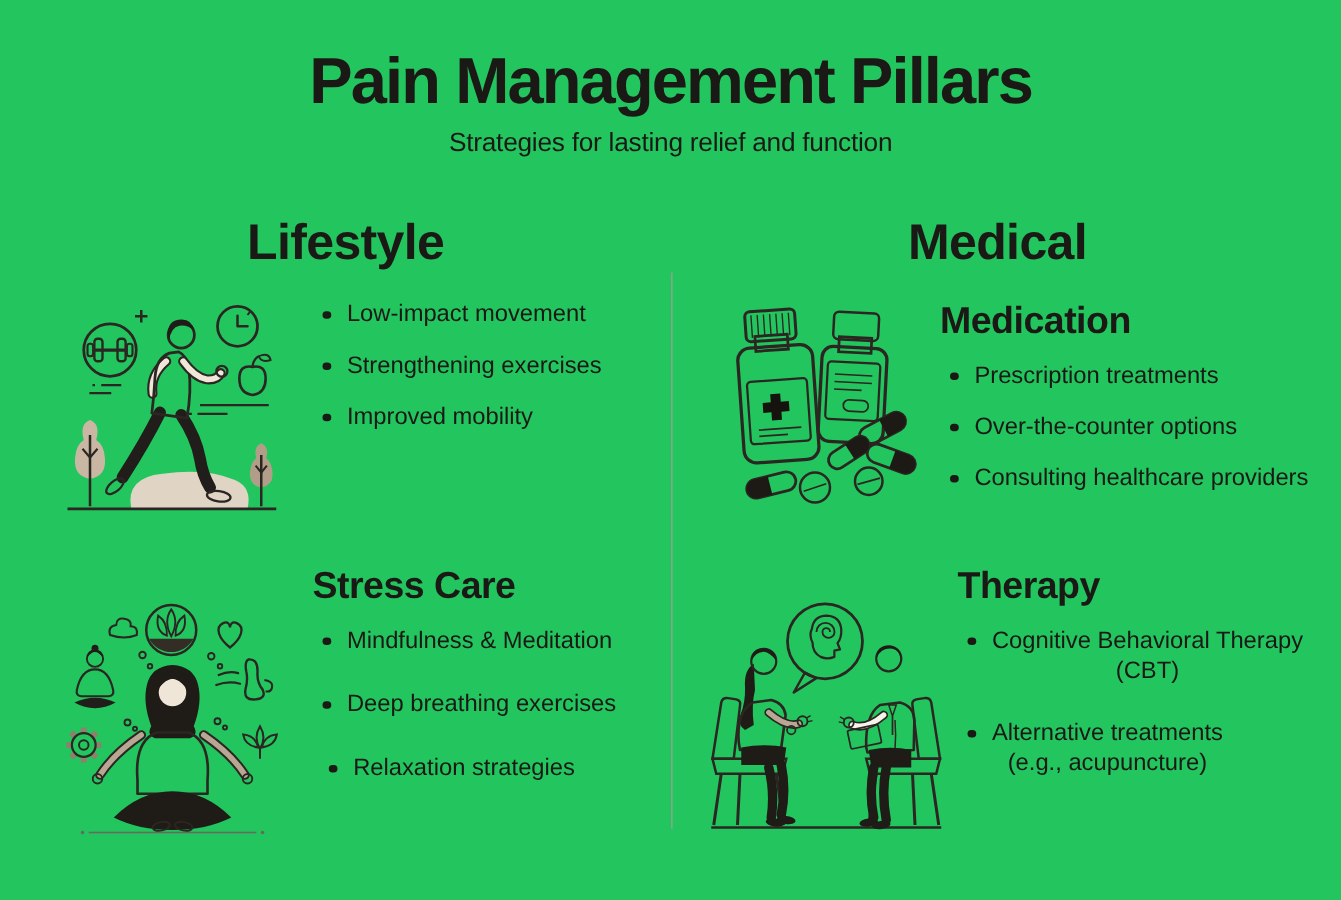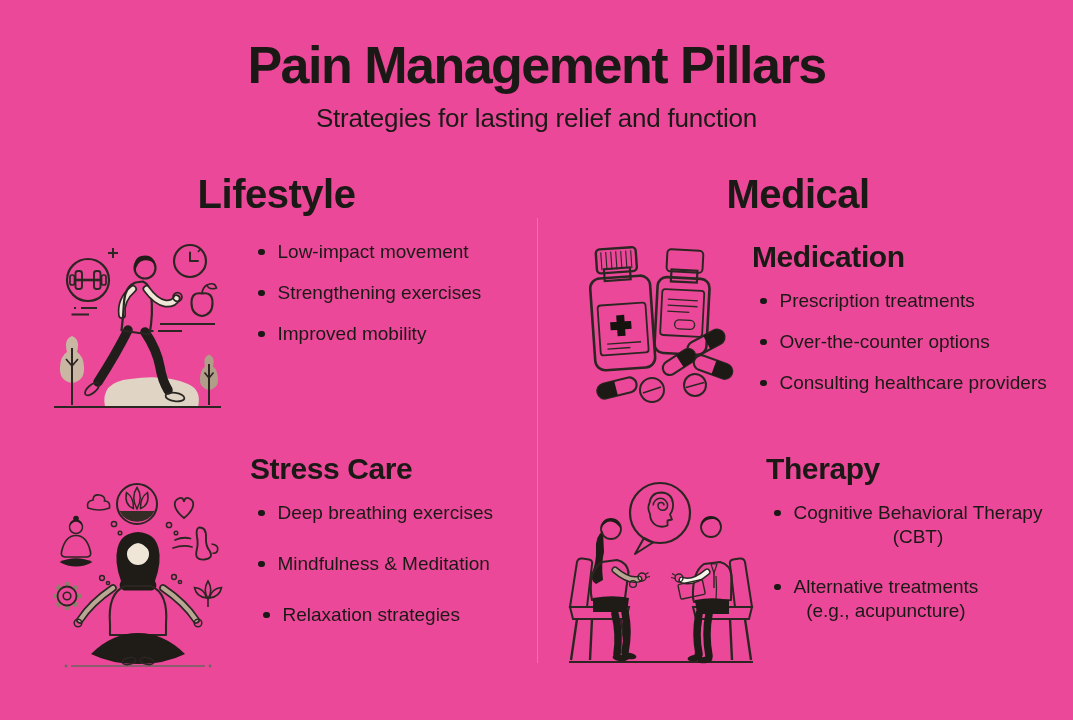--- a/index.html
+++ b/index.html
@@ -1,28 +1,28 @@
 <!DOCTYPE html>
 <html><head>
 <meta charset="utf-8">
 <style>
   html,body{margin:0;padding:0;background:#e8e6e0;}
   .canvas{
     position:relative;width:1073px;height:720px;overflow:hidden;
-    background:#ec4899;
+    background:#22c55e;
     font-family:"Liberation Sans", sans-serif;
     color:#1b1916;
   }
   .title{
     position:absolute;top:38px;left:0;width:100%;margin:0;
     text-align:center;font-size:52px;font-weight:700;letter-spacing:-1.5px;line-height:1.05;
   }
   .subtitle{
     position:absolute;top:103px;left:0;width:100%;margin:0;
-    text-align:center;font-size:26px;font-weight:400;letter-spacing:-0.2px;
+    text-align:center;font-size:21px;font-weight:400;letter-spacing:-0.2px;
   }
   .col-h{
     position:absolute;top:172px;margin:0;
     text-align:center;font-size:40px;font-weight:700;letter-spacing:-0.5px;line-height:1.1;
   }
   .col-h.left{left:0;width:537px;transform:translateX(8px);}
   .col-h.right{left:537px;width:536px;transform:translateX(-7px);}
   .divider{position:absolute;left:537px;top:218px;width:1px;height:445px;background:#a19e97;}
   .illo{position:absolute;margin:0;}
   .txt{position:absolute;}
@@ -185,24 +185,24 @@
         <ellipse cx="76" cy="183" rx="7" ry="3.4" fill="#efe6d7" class="ln" stroke-width="1.5" transform="rotate(-12 76 183)"></ellipse>
         <ellipse cx="94" cy="183" rx="7" ry="3.4" fill="#efe6d7" class="ln" stroke-width="1.5" transform="rotate(12 94 183)"></ellipse>
       </g>
     </svg>
   </figure>
 
   <section class="txt roomy" style="left:250px;top:452px;width:300px;">
     <h3>Stress Care</h3>
     <ul>
       <li>
+          <span class="bt">Mindfulness &amp; Meditation</span>
+        </li>
+      <li>
           <span class="bt">Deep breathing exercises</span>
-        </li>
-      <li>
-          <span class="bt">Mindfulness &amp; Meditation</span>
         </li>
       <li class="sp">
           <span class="bt">Relaxation strategies</span>
         </li>
     </ul>
   </section>
 
   <figure class="illo" style="left:585px;top:238px;">
     <svg width="155" height="168" viewBox="0 0 155 168">
       <g transform="rotate(3 98 60)">

